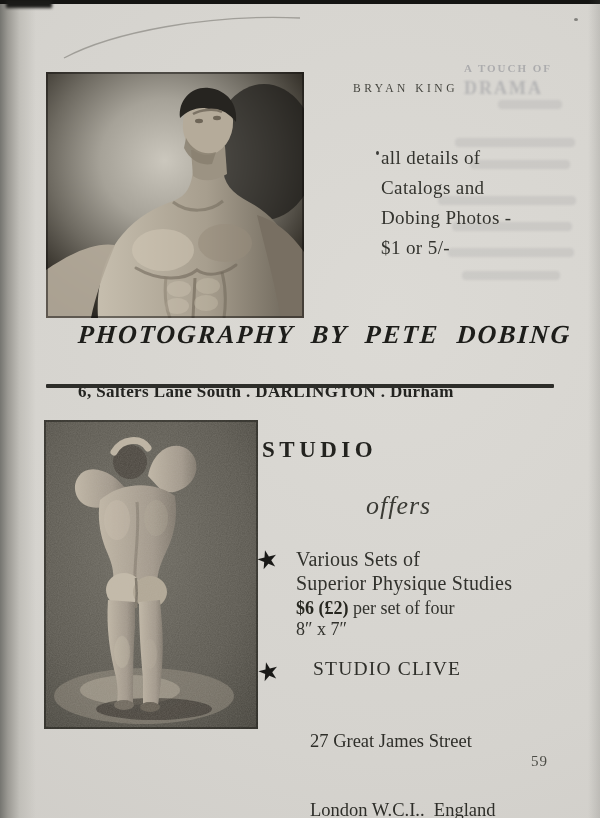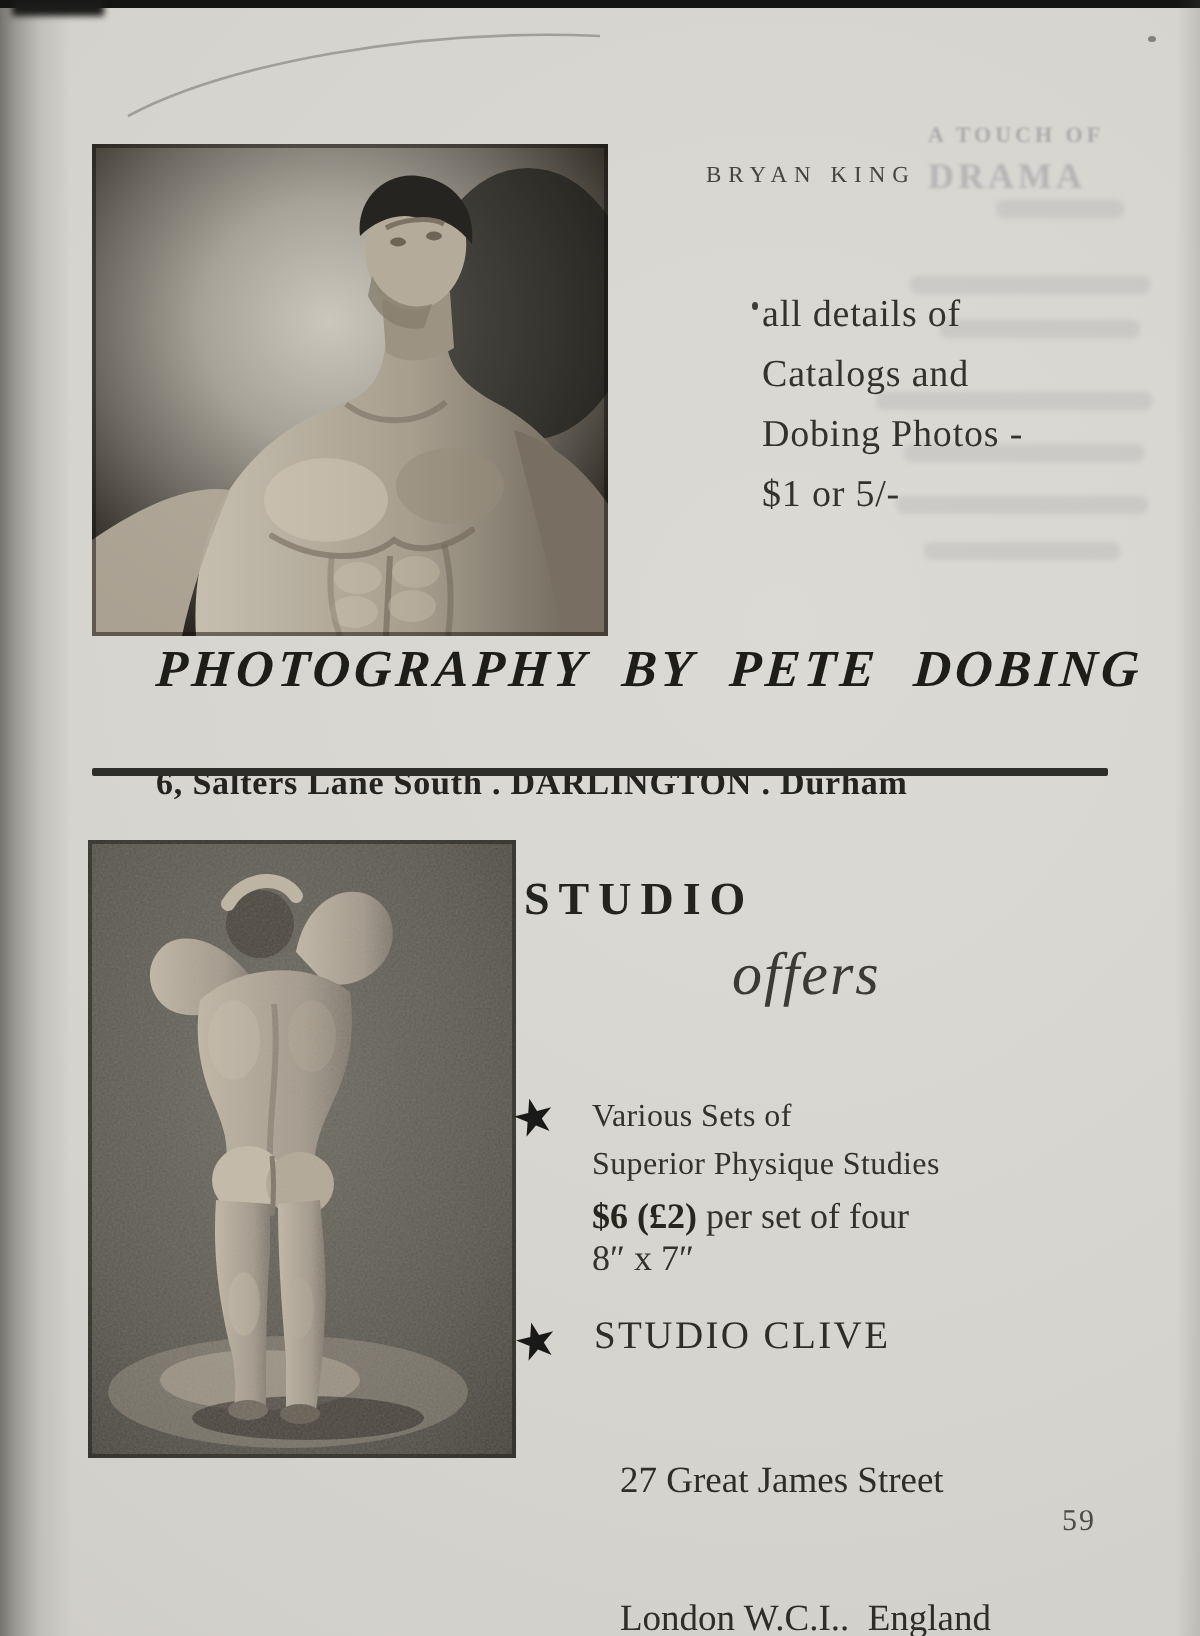--- a/index.html
+++ b/index.html
@@ -27,29 +27,29 @@
   .offer-block{position:absolute;left:381px;top:143px;font-size:19px;line-height:30px;color:#33332e;letter-spacing:.4px;}
   .headline{position:absolute;left:78px;top:320px;font-size:26px;font-weight:700;font-style:italic;
     letter-spacing:2px;word-spacing:9px;color:#1d1d1a;transform:skewX(-4deg);white-space:nowrap;}
   .address{position:absolute;left:78px;top:352px;font-size:17px;font-weight:700;color:#232320;letter-spacing:.4px;white-space:nowrap;margin-top:30px;}
   .rule{position:absolute;left:46px;top:384px;width:508px;height:4px;background:#2d2d29;border-radius:1px;}
 
   
   .photo2{position:absolute;left:44px;top:420px;}
   .studio1{position:absolute;left:262px;top:437px;font-size:23px;font-weight:700;letter-spacing:4.5px;color:#23231f;text-align:center;}
   .studio2{position:absolute;left:301px;top:466px;font-size:23px;font-weight:700;letter-spacing:4.5px;color:#23231f;}
-  .offers{position:absolute;left:366px;top:471px;font-size:30px;font-style:italic;color:#3b3b35;letter-spacing:1px;}
+  .offers{position:absolute;left:366px;top:491px;font-size:26px;font-style:italic;color:#3b3b35;letter-spacing:1px;}
   .star{position:absolute;font-size:25px;color:#191917;transform:rotate(-14deg);line-height:1;}
   .star1{left:256px;top:547px;}
   .star2{left:257px;top:659px;}
-  .bullet1{position:absolute;left:296px;top:547px;font-size:16px;line-height:24px;color:#32322d;letter-spacing:.2px;}
+  .bullet1{position:absolute;left:296px;top:547px;font-size:20px;line-height:24px;color:#32322d;letter-spacing:.2px;}
   .price-block{position:absolute;left:296px;top:598px;font-size:18px;line-height:21px;color:#32322d;}
   .price-bold{font-weight:700;font-size:18px;color:#26261f;}
   .bullet2{position:absolute;left:297px;top:658px;color:#2e2e29;}
-  .b2-title{font-size:19.5px;letter-spacing:1.2px;}
+  .b2-title{font-size:19.5px;letter-spacing:1.2px;margin-left:16px;}
   .b2-lines{margin-top:4px;margin-left:13px;font-size:18.5px;line-height:23px;white-space:pre;}
   .page-number{position:absolute;left:531px;top:753px;font-size:15px;color:#4c4c46;letter-spacing:1px;}
 </style>
 </head>
 <body>
 
 <div class="page">
 
   <div class="spine"></div>
   <div class="top-edge"></div>

